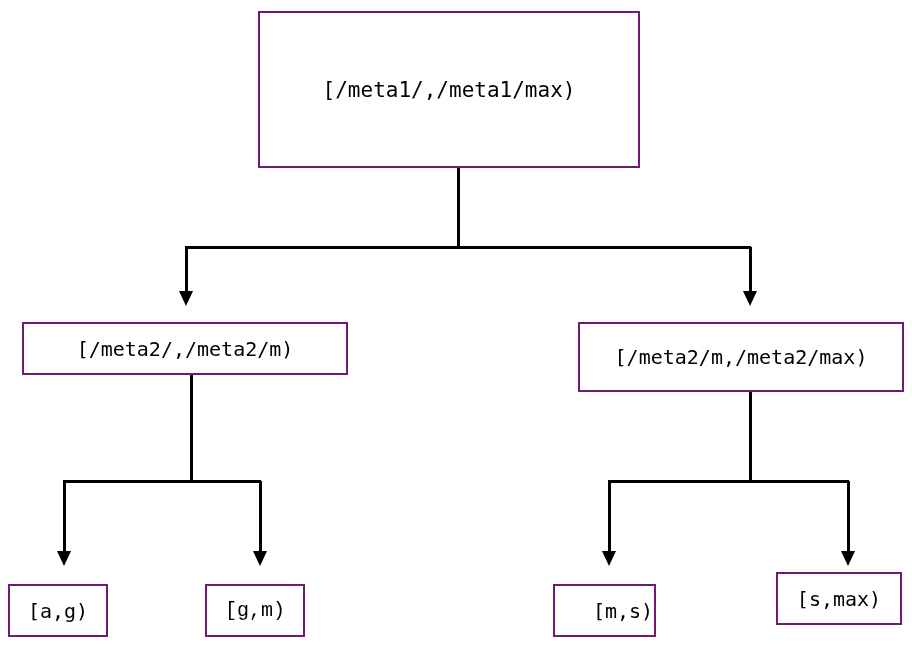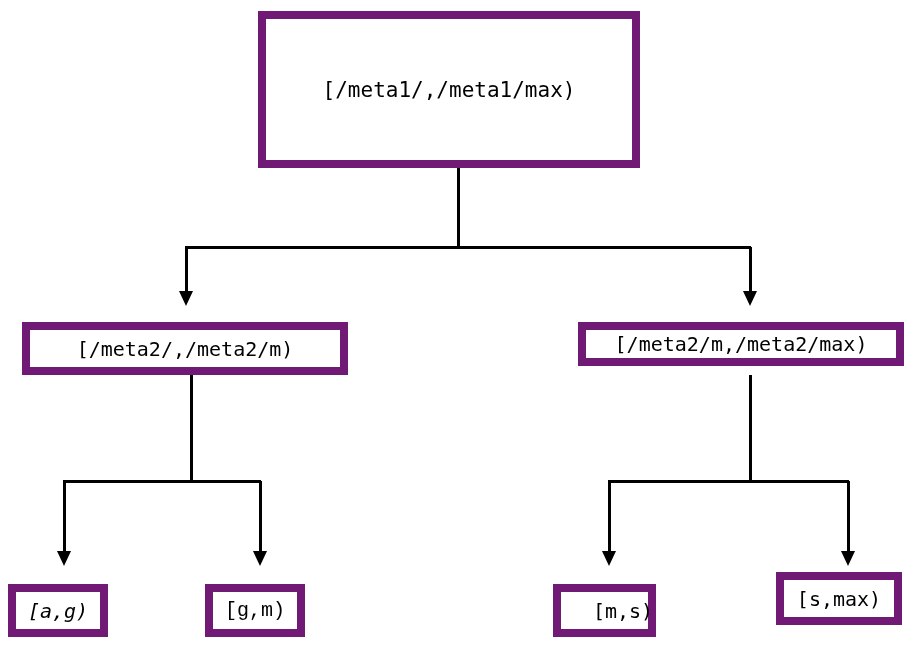--- a/index.html
+++ b/index.html
@@ -22,21 +22,21 @@
     position: absolute;
     left: 0;
     top: 0;
     width: 912px;
     height: 652px;
   }
   .node {
     position: absolute;
     box-sizing: border-box;
     background: #ffffff;
-    border: 8px solid #701a75;
+    border: 2px solid #701a75;
     display: flex;
     align-items: center;
     justify-content: center;
     color: #000000;
     font-family: "DejaVu Sans Mono", "Liberation Mono", monospace;
     white-space: pre;
     letter-spacing: 0px;
   }
   .node-root {
     font-size: 21px;
@@ -86,25 +86,25 @@
   </svg>
 
   <div class="node node-root" style="left:258px; top:11px; width:382px; height:157px;">
     <span>[/meta1/,/meta1/max)</span>
   </div>
 
   <div class="node node-mid" style="left:22px; top:322px; width:326px; height:53px;">
     <span>[/meta2/,/meta2/m)</span>
   </div>
 
-  <div class="node node-mid" style="left:578px; top:322px; width:326px; height:44px;">
+  <div class="node node-mid" style="left:578px; top:322px; width:326px; height:70px;">
     <span>[/meta2/m,/meta2/max)</span>
   </div>
 
-  <div class="node node-leaf" style="left:8px; top:584px; width:100px; height:53px;font-style:italic;">
+  <div class="node node-leaf" style="left:8px; top:584px; width:100px; height:53px;">
     <span>[a,g)</span>
   </div>
 
   <div class="node node-leaf" style="left:205px; top:584px; width:100px; height:53px;font-family:Liberation Mono, monospace;">
     <span>[g,m)</span>
   </div>
 
   <div class="node node-leaf" style="left:553px; top:584px; width:103px; height:53px;padding-left:37px;">
     <span>[m,s)</span>
   </div>

